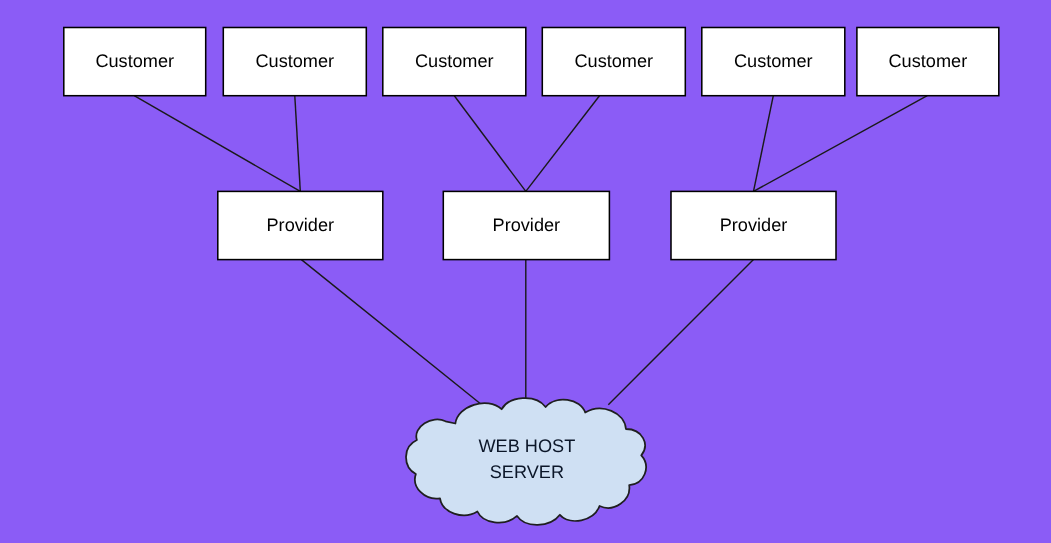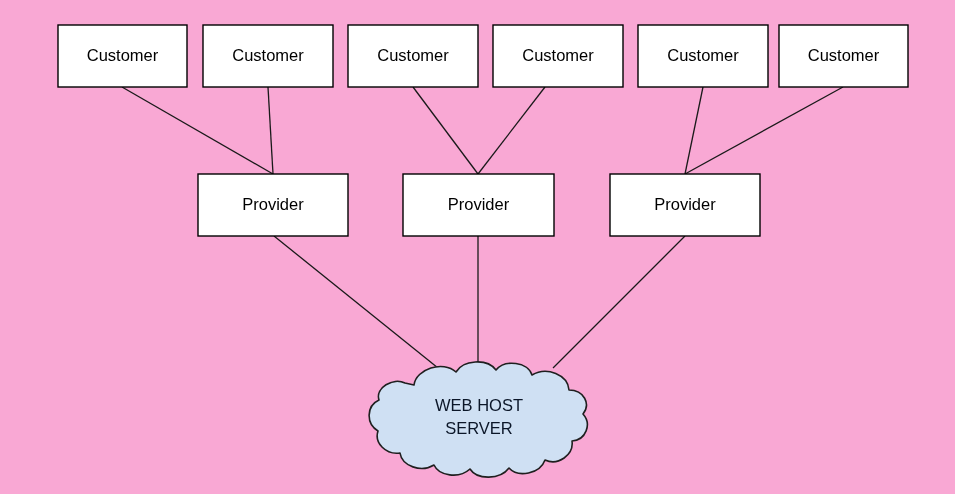--- a/index.html
+++ b/index.html
@@ -7,21 +7,21 @@
     padding: 0;
     background: #ffffff;
   }
   body {
     font-family: "Liberation Sans", sans-serif;
   }
   #canvas {
     position: relative;
     width: 955px;
     height: 494px;
-    background: #f9a8d4;
+    background: #8b5cf6;
     overflow: hidden;
   }
   #diagram-svg {
     position: absolute;
     left: 0;
     top: 0;
     width: 955px;
     height: 494px;
     display: block;
   }

